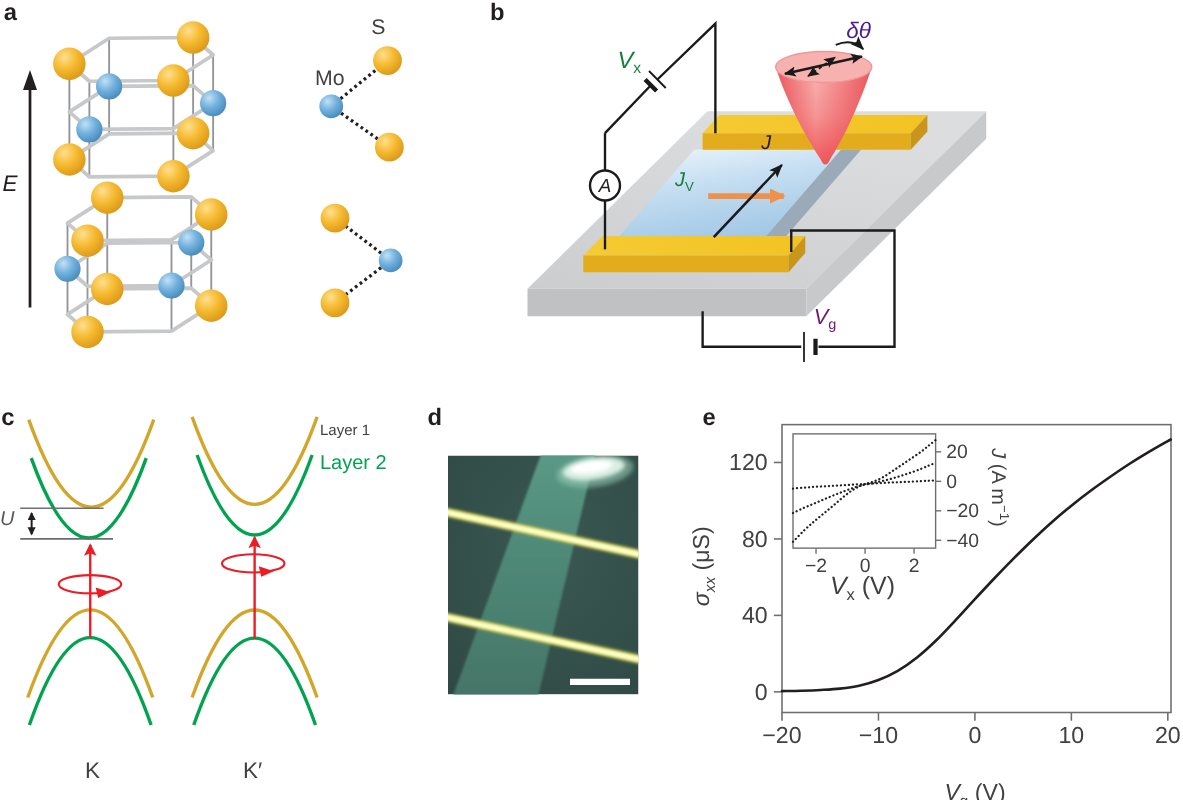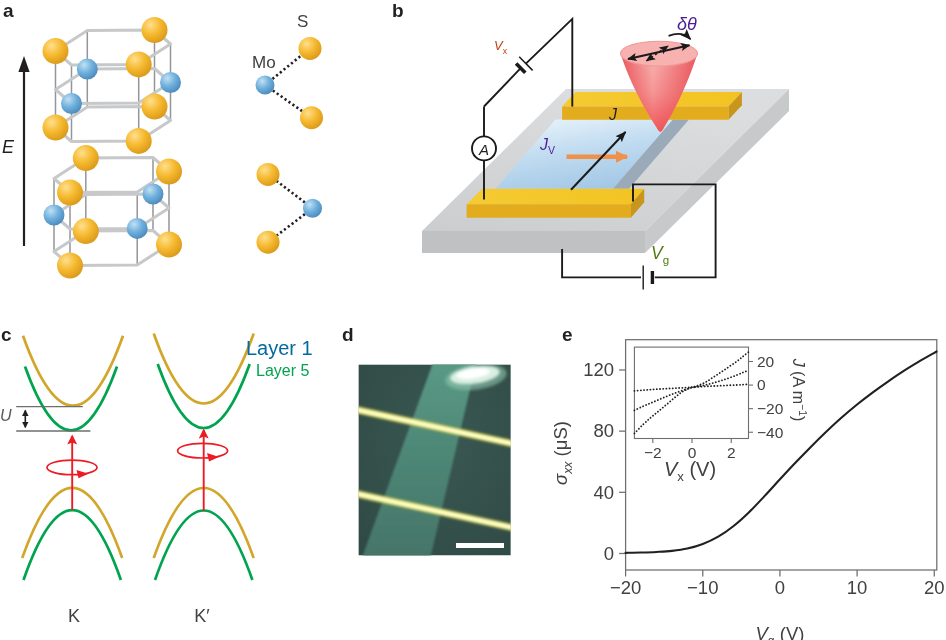--- a/index.html
+++ b/index.html
@@ -322,29 +322,29 @@
   <div class="panel-letter" style="left:3px;top:1px">a</div>
   <div class="panel-letter" style="left:392px;top:1px">b</div>
   <div class="panel-letter" style="left:1px;top:325px">c</div>
   <div class="panel-letter" style="left:342px;top:325px">d</div>
   <div class="panel-letter" style="left:562px;top:325px">e</div>
 
   <div class="lbl" style="left:2px;top:138px;font-size:18px;color:#231f20"><i>E</i></div>
   <div class="lbl" style="left:252px;top:54px">Mo</div>
   <div class="lbl" style="left:297px;top:13px">S</div>
 
-  <div class="lbl" style="left:494px;top:39px;font-size:13px;color:#c2410c"><i>V</i><sub>x</sub></div>
+  <div class="lbl" style="left:494px;top:39px;font-size:19px;color:#15803d"><i>V</i><sub>x</sub></div>
   <div class="lbl center-origin" style="left:484px;top:149px;font-size:15px;color:#231f20"><i>A</i></div>
   <div class="lbl" style="left:609px;top:107px;font-size:16px;color:#231f20"><i>J</i></div>
-  <div class="lbl" style="left:540px;top:137px;font-size:16px;color:#4c1d95"><i>J</i><sub>V</sub></div>
+  <div class="lbl" style="left:540px;top:137px;font-size:16px;color:#15803d"><i>J</i><sub>V</sub></div>
   <div class="lbl" style="left:677px;top:15px;font-size:18px;color:#4c1d95"><i>δθ</i></div>
-  <div class="lbl" style="left:651px;top:245px;font-size:17.5px;color:#4d7c0f"><i>V</i><sub>g</sub></div>
-
-  <div class="lbl" style="left:246px;top:338px;font-size:20px;color:#0369a1">Layer 1</div>
-  <div class="lbl" style="left:256px;top:363px;font-size:16px;color:#00a44f">Layer 5</div>
+  <div class="lbl" style="left:651px;top:245px;font-size:17.5px;color:#701a75"><i>V</i><sub>g</sub></div>
+
+  <div class="lbl" style="left:256px;top:338px;font-size:12px;color:#404040">Layer 1</div>
+  <div class="lbl" style="left:256px;top:363px;font-size:16px;color:#00a44f">Layer 2</div>
   <div class="lbl" style="left:0px;top:408px;font-size:16px;color:#58595b"><i>U</i></div>
   <div class="lbl center-origin" style="left:74px;top:616px;font-size:18px">K</div>
   <div class="lbl center-origin" style="left:202px;top:616px;font-size:18px">K′</div>
 
   <div class="lbl rot-ccw" style="left:563px;top:453px;font-size:18.5px">
     <i>σ</i><sub><i>xx</i></sub><span> (μS)</span>
   </div>
   <div class="lbl center-origin" style="left:780px;top:636px;font-size:18.5px">
     <i>V</i><sub>g</sub><span> (V)</span>
   </div>

